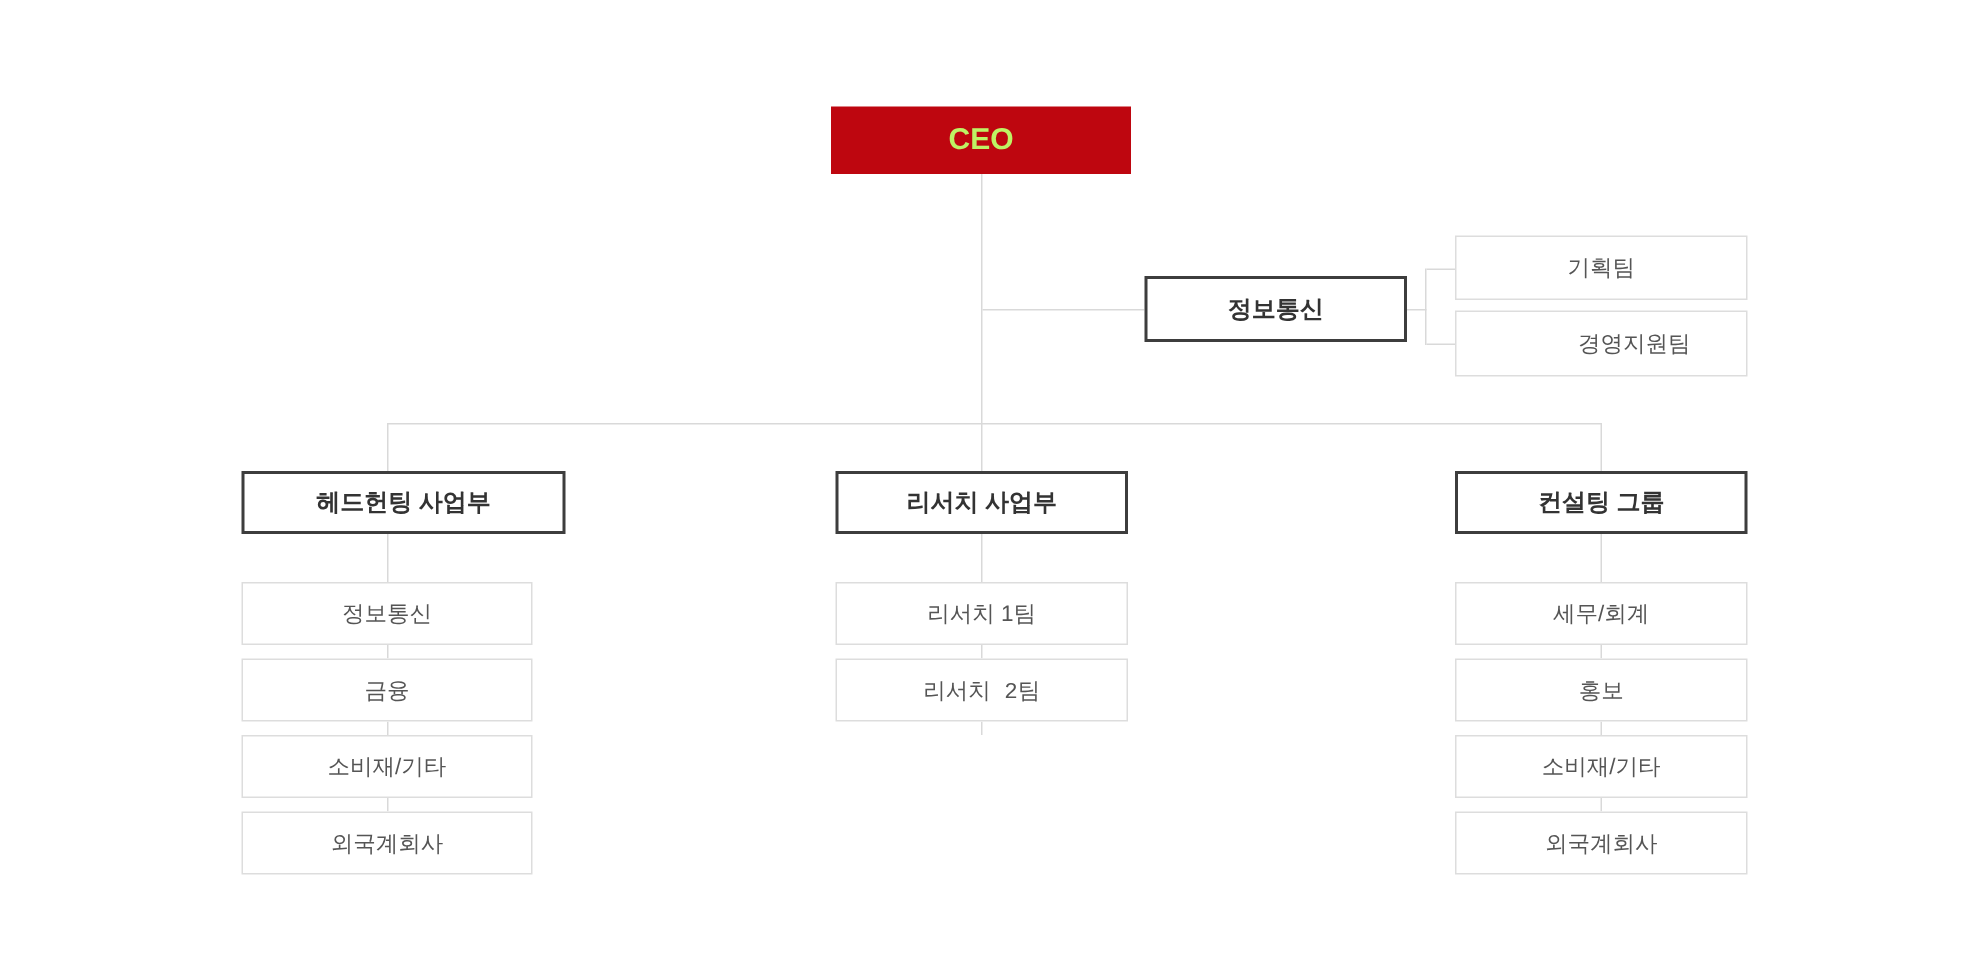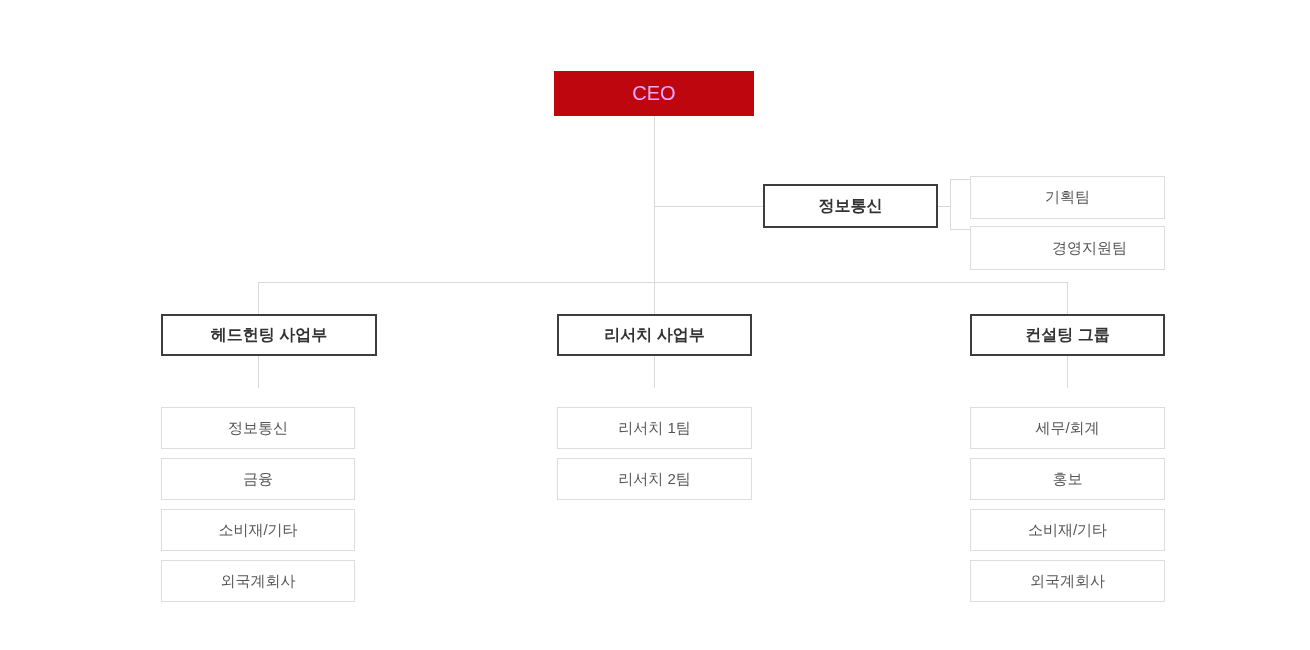--- a/index.html
+++ b/index.html
@@ -20,35 +20,34 @@
     display: flex;
     align-items: center;
     justify-content: center;
     box-sizing: border-box;
     background: #ffffff;
     text-align: center;
     white-space: nowrap;
   }
   .box--root {
     background: #be060f;
-    color: #f0abfc;
-    font-weight: normal;
+    color: #bef264;
+    font-weight: bold;
     font-size: 20px;
   }
   .box--dept {
     border: 2px solid #3d3d3d;
     color: #333333;
     font-weight: bold;
     font-size: 16px;
   }
   .box--team {
     border: 1px solid #dddddd;
     color: #555555;
     font-size: 15px;
-    margin-top: 19px;
   }
   .line {
     position: absolute;
     background: #d9d9d9;
   }
 </style>
 </head>
 <body>
 
 <div class="stage">
@@ -87,20 +86,20 @@
   <div class="box box--dept" style="left:161px; top:314px; width:216px; height:42px;">헤드헌팅 사업부</div>
   <div class="box box--dept" style="left:557px; top:314px; width:195px; height:42px;">리서치 사업부</div>
   <div class="box box--dept" style="left:970px; top:314px; width:195px; height:42px;">컨설팅 그룹</div>
 
   <div class="box box--team" style="left:161px; top:388px; width:194px; height:42px;">정보통신</div>
   <div class="box box--team" style="left:161px; top:439px; width:194px; height:42px;">금융</div>
   <div class="box box--team" style="left:161px; top:490px; width:194px; height:42px;">소비재/기타</div>
   <div class="box box--team" style="left:161px; top:541px; width:194px; height:42px;">외국계회사</div>
 
   <div class="box box--team" style="left:557px; top:388px; width:195px; height:42px;">리서치 1팀</div>
-  <div class="box box--team" style="left:557px; top:439px; width:195px; height:42px;">리서치 2팀</div>
+  <div class="box box--team" style="left:557px; top:439px; width:195px; height:42px;font-family:Liberation Mono, monospace;">리서치 2팀</div>
 
   <div class="box box--team" style="left:970px; top:388px; width:195px; height:42px;">세무/회계</div>
   <div class="box box--team" style="left:970px; top:439px; width:195px; height:42px;">홍보</div>
   <div class="box box--team" style="left:970px; top:490px; width:195px; height:42px;">소비재/기타</div>
   <div class="box box--team" style="left:970px; top:541px; width:195px; height:42px;">외국계회사</div>
 
 </div>
 
 </body></html>

